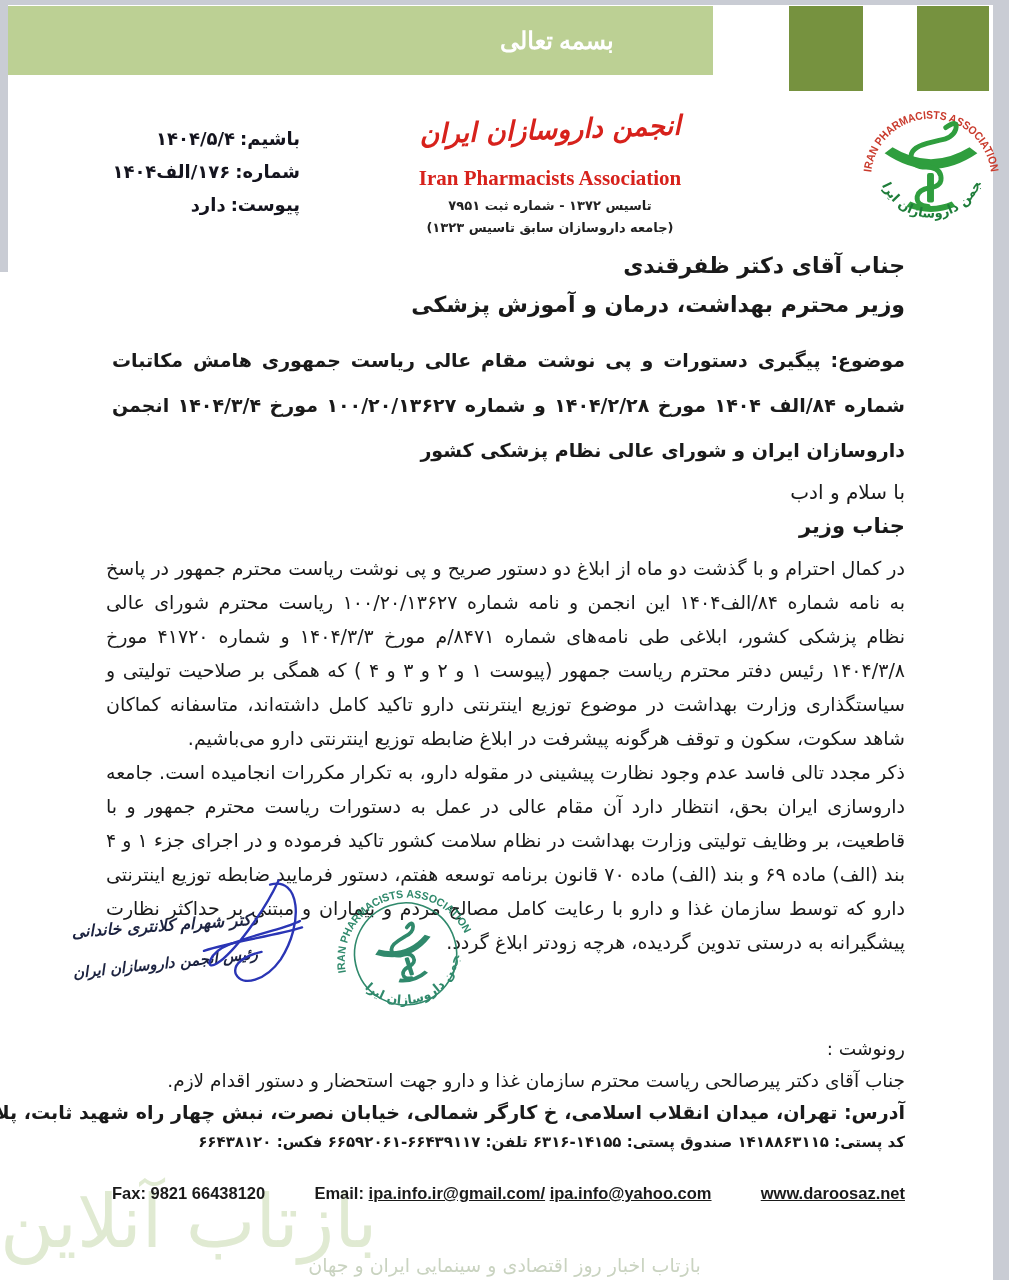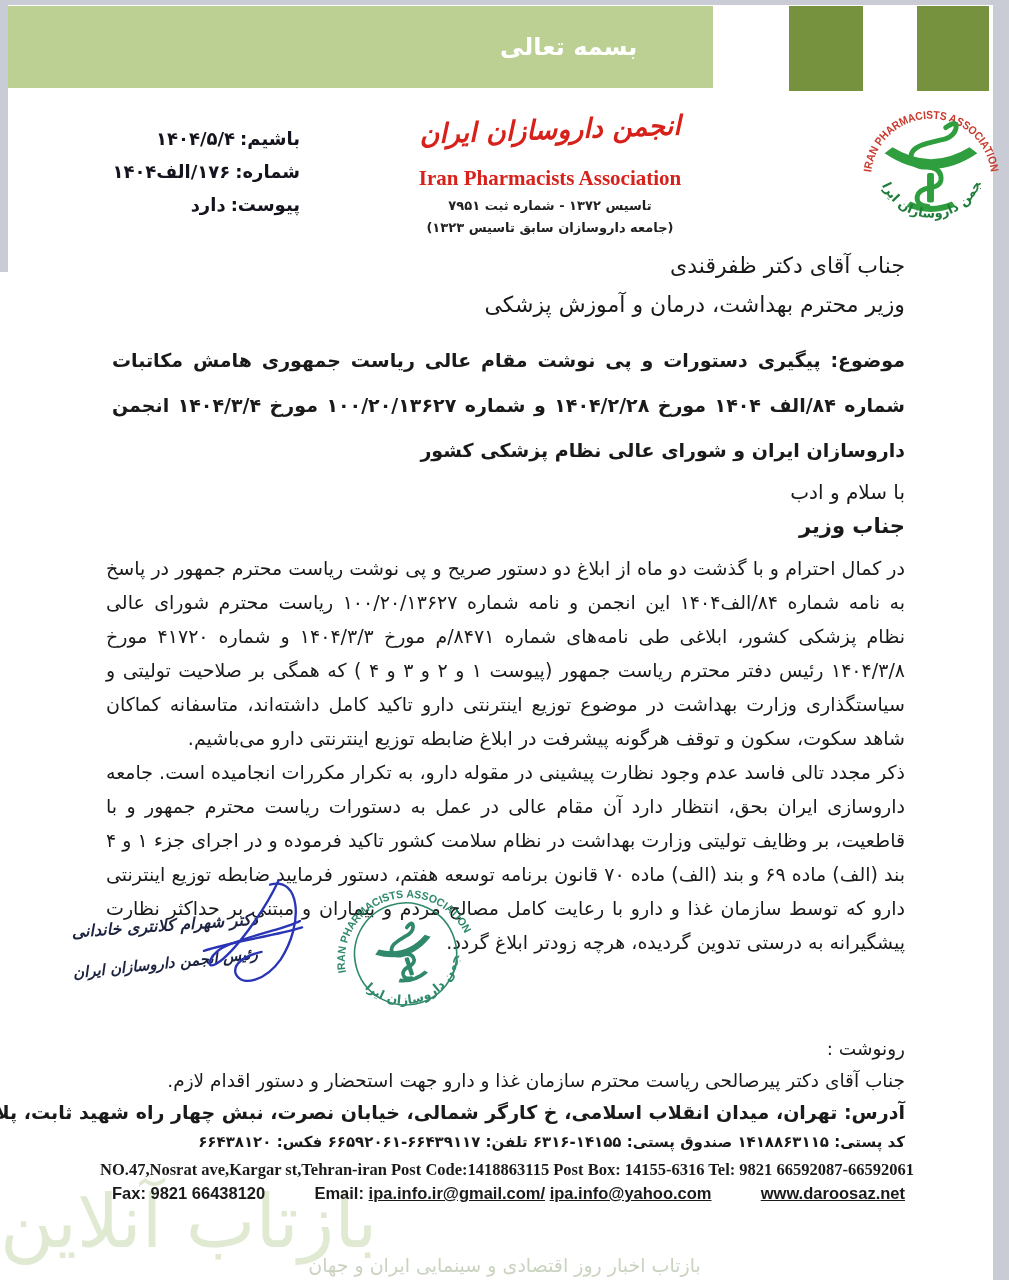--- a/index.html
+++ b/index.html
@@ -19,41 +19,41 @@
   html,body{margin:0;padding:0;background:#fff;}
   .page{
     position:relative;width:1009px;height:1280px;background:#fff;overflow:hidden;
     font-family:"DejaVu Sans",sans-serif;color:var(--text-black);
   }
   
   .frame-top{position:absolute;left:0;top:0;width:1009px;height:5px;background:var(--frame-gray);}
   .frame-left{position:absolute;left:0;top:0;width:8px;height:272px;background:var(--frame-gray);}
   .frame-right{position:absolute;left:993px;top:0;width:16px;height:1280px;background:var(--frame-gray);}
   
-  .banner{position:absolute;left:8px;top:6px;width:705px;height:82px;background:var(--banner-green);}
+  .banner{position:absolute;left:8px;top:6px;width:705px;height:69px;background:var(--banner-green);font-family:Liberation Serif, serif;}
   .besmele{position:absolute;left:492px;top:50%;transform:translateY(-50%);
     color:#fff;font-weight:bold;font-size:24px;white-space:nowrap;}
   .sq{position:absolute;top:6px;height:85px;background:var(--square-green);}
   .sq1{left:789px;width:74px;}
   .sq2{left:917px;width:72px;}
   .logo{position:absolute;left:856px;top:96px;width:150px;height:148px;}
   
   .meta{position:absolute;left:78px;top:122px;width:222px;direction:rtl;text-align:right;
     font-weight:bold;font-size:18px;line-height:33px;color:#14141e;white-space:nowrap;}
   .meta .value{margin-right:5px;}
   
   .orghead{position:absolute;left:389px;top:98px;width:322px;text-align:center;}
   .org-fa{font-size:27px;font-weight:bold;font-style:italic;color:var(--brand-red);
     direction:rtl;white-space:nowrap;transform:rotate(-2deg);letter-spacing:-1px;line-height:64px;}
   .org-en{font-family:"Liberation Serif",serif;font-weight:bold;font-size:21px;
     color:var(--brand-red);margin-top:4px;white-space:nowrap;}
   .org-sub{font-size:13px;font-weight:bold;direction:rtl;margin-top:7px;white-space:nowrap;color:#222;}
   
   .recipient{position:absolute;right:104px;top:246px;direction:rtl;text-align:right;
-    font-weight:normal;font-size:22px;line-height:39px;white-space:nowrap;}
+    font-weight:bold;font-size:22px;line-height:39px;white-space:nowrap;}
   .subject{position:absolute;left:112px;right:104px;top:338px;direction:rtl;
     text-align:justify;font-weight:bold;font-size:19px;line-height:45px;}
   .salutation{position:absolute;right:104px;top:480px;direction:rtl;font-size:20px;}
   .addressee{position:absolute;right:104px;top:514px;direction:rtl;font-weight:bold;font-size:21px;margin-left:35px;}
   .bodytext{position:absolute;left:106px;right:104px;top:551px;direction:rtl;
     text-align:justify;font-size:19px;line-height:34px;}
   .bodytext p{margin:0;}
   
   .sig-name{position:absolute;left:128px;top:914px;width:130px;direction:rtl;text-align:center;
     font-size:16px;font-weight:bold;font-style:italic;color:var(--ink-dark);
@@ -175,21 +175,20 @@
       <textPath href="#st-bot" startOffset="50%" text-anchor="middle">انجمن داروسازان ایران</textPath>
     </text>
   </svg>
 
   <div class="cc-label">رونوشت :</div>
   <div class="cc-line">جناب آقای دکتر پیرصالحی ریاست محترم سازمان غذا و دارو جهت استحضار و دستور اقدام لازم.</div>
 
   <div class="addr-fa">آدرس: تهران، میدان انقلاب اسلامی، خ کارگر شمالی، خیابان نصرت، نبش چهار راه شهید ثابت، پلاک ۴۷، طبقه چهارم</div>
   <div class="postal-fa">کد پستی: ۱۴۱۸۸۶۳۱۱۵   صندوق پستی: ۱۴۱۵۵-۶۳۱۶    تلفن: ۶۶۴۳۹۱۱۷-۶۶۵۹۲۰۶۱ فکس: ۶۶۴۳۸۱۲۰</div>
 
-  <div class="eng1">NO.47,Nosrat ave,Kargar st,Tehran-iran  Post Code:1418863115 Post Box: 14155-6316 Tel: 9821 66592087-66592061</div>
   <div class="eng2">
     <span>Fax: 9821 66438120</span>
     <span>
       <span>Email:</span>
       <span class="ulink">ipa.info.ir@gmail.com/</span>
       <span class="ulink">ipa.info@yahoo.com</span>
     </span>
     <span class="ulink">www.daroosaz.net</span>
   </div>
 

